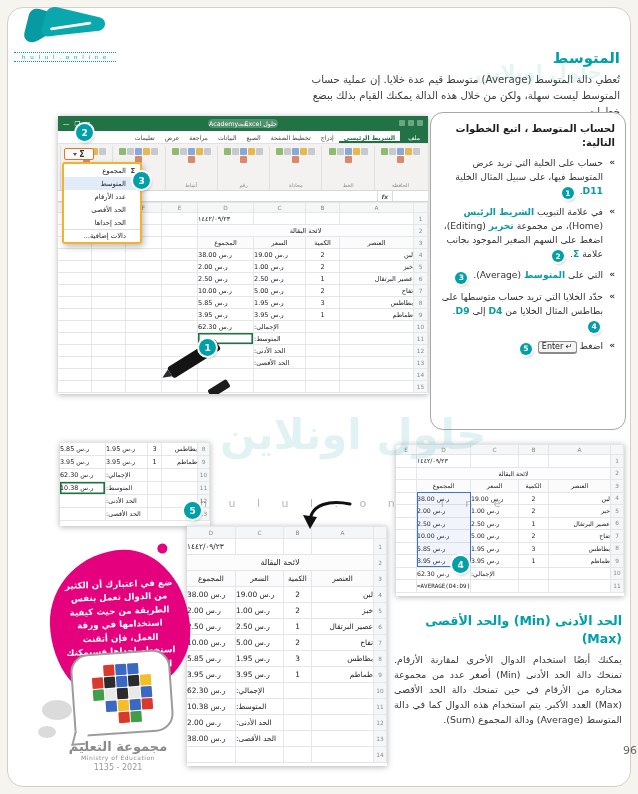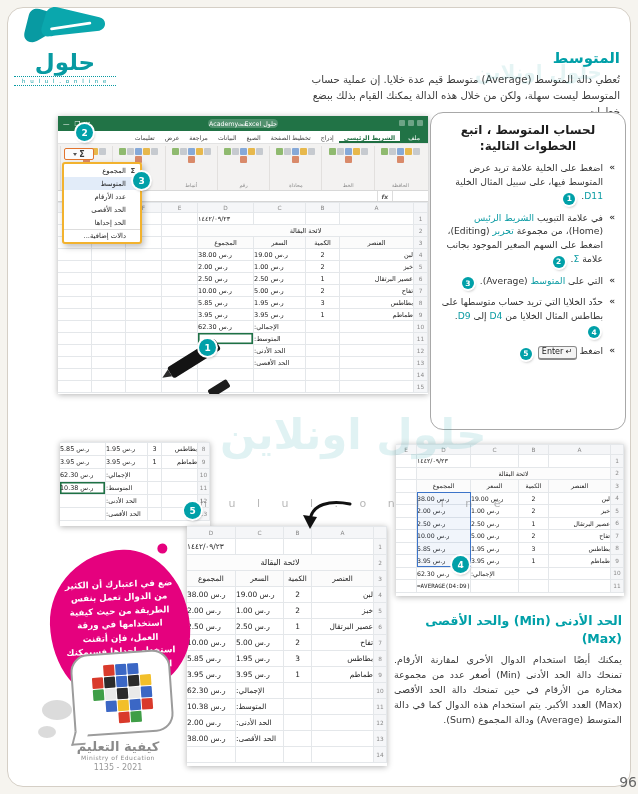--- a/index.html
+++ b/index.html
@@ -10,28 +10,28 @@
   
   #logo{position:absolute;left:14px;top:4px;width:102px;text-align:center;z-index:6;}
   .logo-name{font-size:23px;font-weight:bold;color:#089aa2;line-height:1.05;}
   .logo-domain{font-size:5.5px;letter-spacing:1.5px;color:#089aa2;border-top:1px dotted #089aa2;border-bottom:1px dotted #089aa2;padding:1px 0;margin-top:2px;direction:ltr;}
 
   
   #avg-title{position:absolute;right:18px;top:49px;font-size:15px;font-weight:bold;color:#00a0a8;z-index:3;}
   #avg-body{position:absolute;right:18px;top:72px;width:328px;font-size:10.2px;line-height:1.55;color:#3c3c3c;text-align:right;z-index:3;}
   #minmax-title{position:absolute;right:16px;top:612px;width:230px;font-size:12.5px;font-weight:bold;color:#00a0a8;white-space:pre-line;line-height:1.4;text-align:right;z-index:3;}
   #minmax-body{position:absolute;right:16px;top:652px;width:228px;font-size:9.5px;line-height:1.58;color:#383838;text-align:justify;z-index:3;}
-  #pagenum{position:absolute;right:1px;top:774px;font-size:14px;color:#666;z-index:6;}
+  #pagenum{position:absolute;right:1px;top:744px;font-size:11px;color:#666;z-index:6;}
 
   
   #steps{position:absolute;right:12px;top:112px;width:196px;height:318px;border:1.5px solid #a8a8a8;border-radius:13px;padding:9px 10px;background:#fff;z-index:3;}
-  .steps-title{font-size:12px;font-weight:bold;color:#1d1d1d;text-align:center;line-height:1.35;margin-bottom:7px;}
+  .steps-title{font-size:10px;font-weight:bold;color:#1d1d1d;text-align:right;line-height:1.35;margin-bottom:7px;}
   .step{position:relative;padding-right:12px;font-size:9.2px;line-height:1.5;color:#333;margin-bottom:6px;text-align:right;}
   .step .marker{position:absolute;right:0;top:0;font-size:9px;color:#444;font-weight:bold;}
-  .hl{color:#0a9ba3;font-weight:normal;}
+  .hl{color:#0a9ba3;font-weight:bold;}
   .kbd{display:inline-block;border:1px solid #8a8a8a;border-bottom-width:2px;border-radius:3px;background:#f4f4f4;padding:0 3px;font-size:8px;line-height:1.3;color:#222;direction:ltr;}
 
   
   .num-circle{display:flex;align-items:center;justify-content:center;background:#00a0a8;color:#fff;border-radius:50%;font-weight:bold;box-shadow:0 0 0 2px #fff,1px 2px 3px rgba(0,0,0,.35);}
   .co{position:absolute;width:17px;height:17px;font-size:9px;z-index:45;}
   .nb{display:inline-flex;width:12px;height:12px;font-size:7.5px;vertical-align:-2px;margin-right:3px;}
 
   
   .shot{position:absolute;background:#fff;box-shadow:0 1px 6px rgba(0,0,0,.3);z-index:2;}
   #shot-main{left:58px;top:116px;width:370px;height:278px;}
@@ -134,32 +134,31 @@
 <body>
 
 <div class="frame"></div>
 
 <div id="logo">
   <svg width="96" height="42" viewBox="0 0 96 44">
     <path d="M14 40 C6 40 4 34 6 28 L10 12 C12 5 18 4 24 6 L44 12 C50 14 50 22 44 24 L20 38 C18 39 16 40 14 40 Z" fill="#089aa2"></path>
     <path d="M30 34 C24 34 22 28 24 23 L28 10 C30 4 36 2 42 4 L84 14 C92 16 92 26 84 28 L38 33 C36 33.5 32 34 30 34 Z" fill="#0aa7ad"></path>
     <path d="M34 26 L74 20" stroke="#ffffff" stroke-width="3" stroke-linecap="round" fill="none"></path>
   </svg>
-  <div class="logo-name">حلول</div>
   <div class="logo-domain">h u l u l . o n l i n e</div>
 </div>
 
 <div id="avg-title">المتوسط</div>
 <div id="avg-body">تُعطي دالة المتوسط (Average) متوسط قيم عدة خلايا. إن عملية حساب المتوسط ليست سهلة، ولكن من خلال هذه الدالة يمكنك القيام بذلك ببضع خطوات.</div>
 
 <div id="steps">
   <div class="steps-title">لحساب المتوسط ، اتبع الخطوات التالية:</div>
   <div class="step">
     <span class="marker">»</span>
-    <span><span>اضغط على الخلية علامة تريد عرض المتوسط فيها، على سبيل المثال الخلية </span><span class="hl">D11</span><span>. </span></span>
+    <span><span>حساب على الخلية التي تريد عرض المتوسط فيها، على سبيل المثال الخلية </span><span class="hl">D11</span><span>. </span></span>
     <span class="num-circle nb">1</span>
   </div>
   <div class="step">
     <span class="marker">»</span>
     <span><span>في علامة التبويب </span><span class="hl">الشريط الرئيس</span><span> (Home)، من مجموعة </span><span class="hl">تحرير</span><span> (Editing)، اضغط على السهم الصغير الموجود بجانب علامة </span><span class="hl">Σ</span><span>. </span></span>
     <span class="num-circle nb">2</span>
   </div>
   <div class="step">
     <span class="marker">»</span>
     <span><span>التي على </span><span class="hl">المتوسط</span><span> (Average). </span></span>
@@ -846,21 +845,21 @@
       <i class="m-b"></i>
       <i></i>
     <i></i>
       <i class="m-g"></i>
       <i class="m-r"></i>
       <i></i>
       <i></i>
   </div>
 </div>
 <div id="ministry">
-  <div class="m-ar">كيفية التعليم</div>
+  <div class="m-ar">مجموعة التعليم</div>
   <div class="m-en">Ministry of Education</div>
   <div class="m-years">2021 - 1135</div>
 </div>
 
 <div id="minmax-title">الحد الأدنى (Min) والحد الأقصى
 (Max)</div>
 <div id="minmax-body">يمكنك أيضًا استخدام الدوال الأخرى لمقارنة الأرقام. تمنحك دالة الحد الأدنى (Min) أصغر عدد من مجموعة مختارة من الأرقام في حين تمنحك دالة الحد الأقصى (Max) العدد الأكبر. يتم استخدام هذه الدوال كما في دالة المتوسط (Average) ودالة المجموع (Sum).</div>
 
 <div id="wm-top" class="wm">حلول اونلاين</div>
 <div id="wm-mid" class="wm">حلول اونلاين</div>

